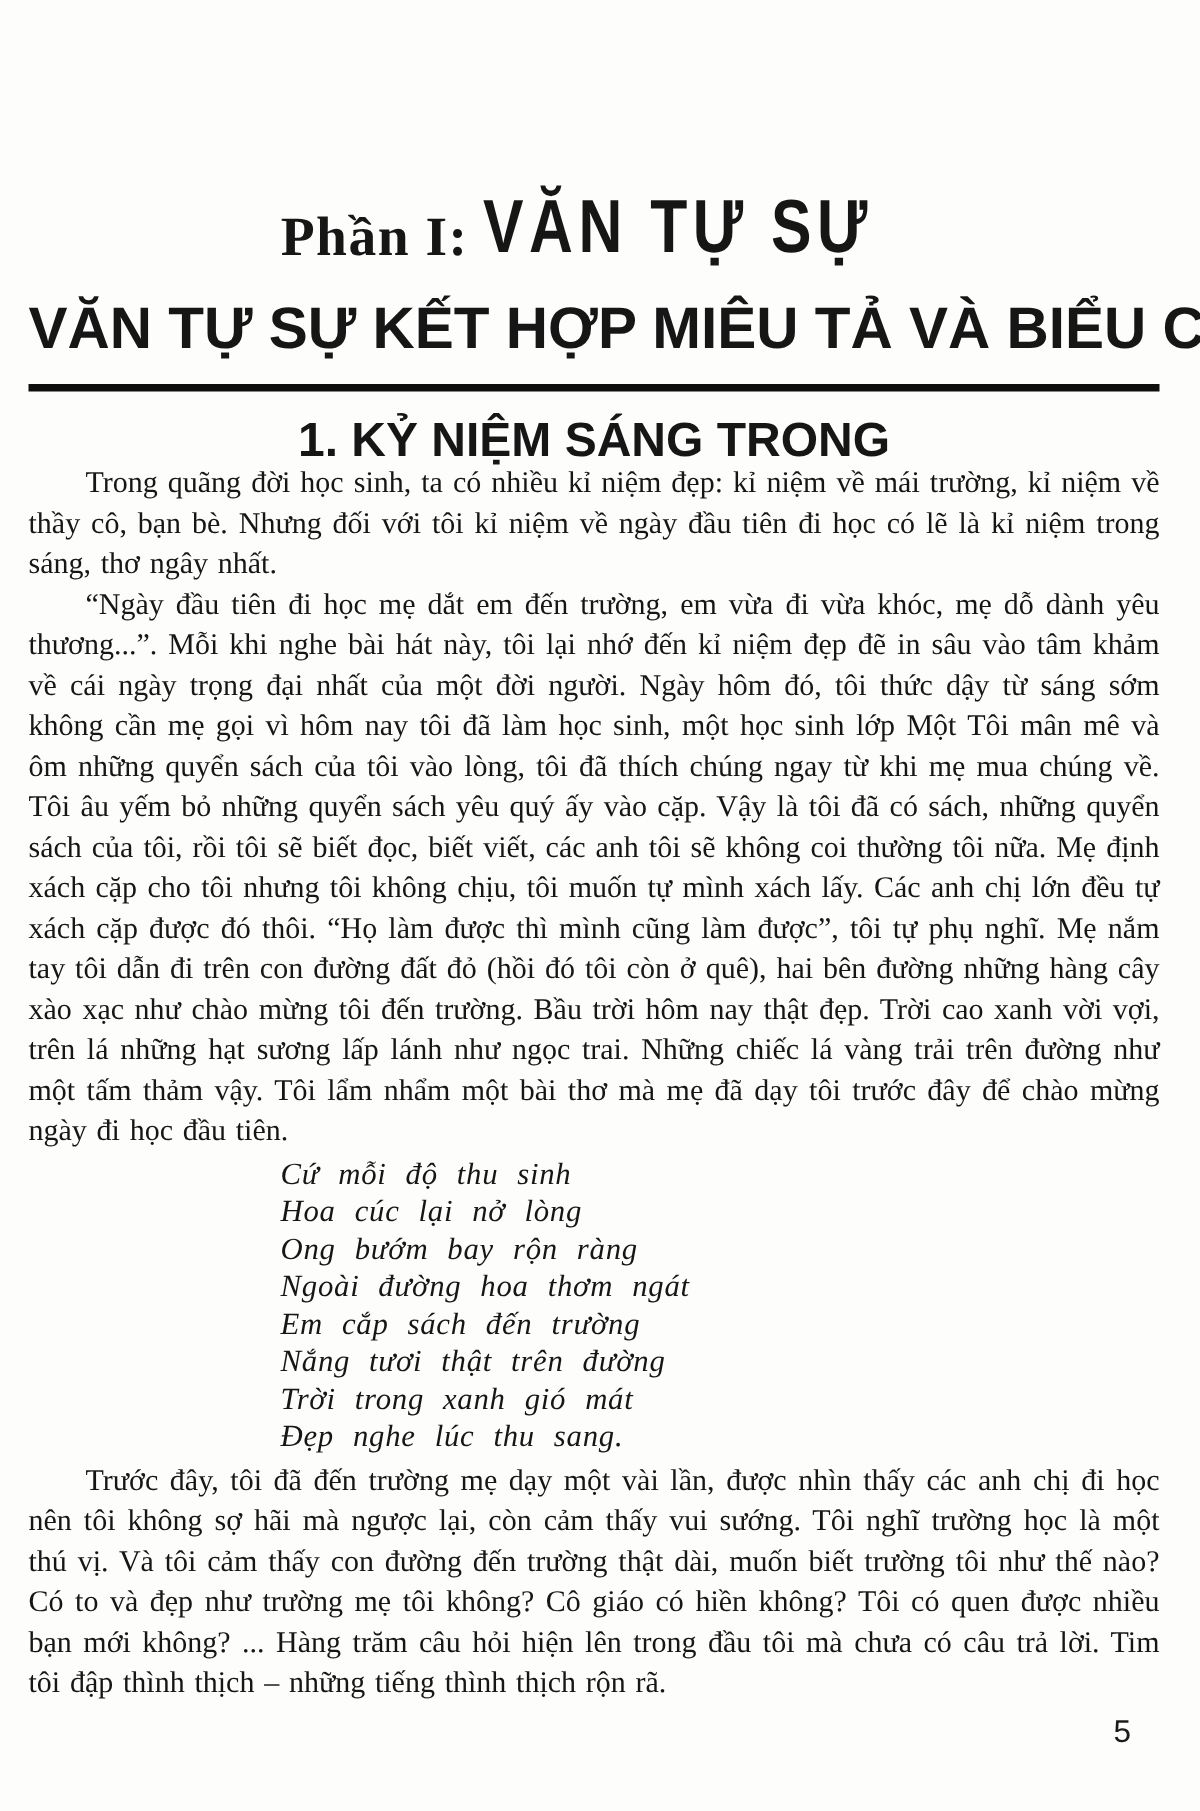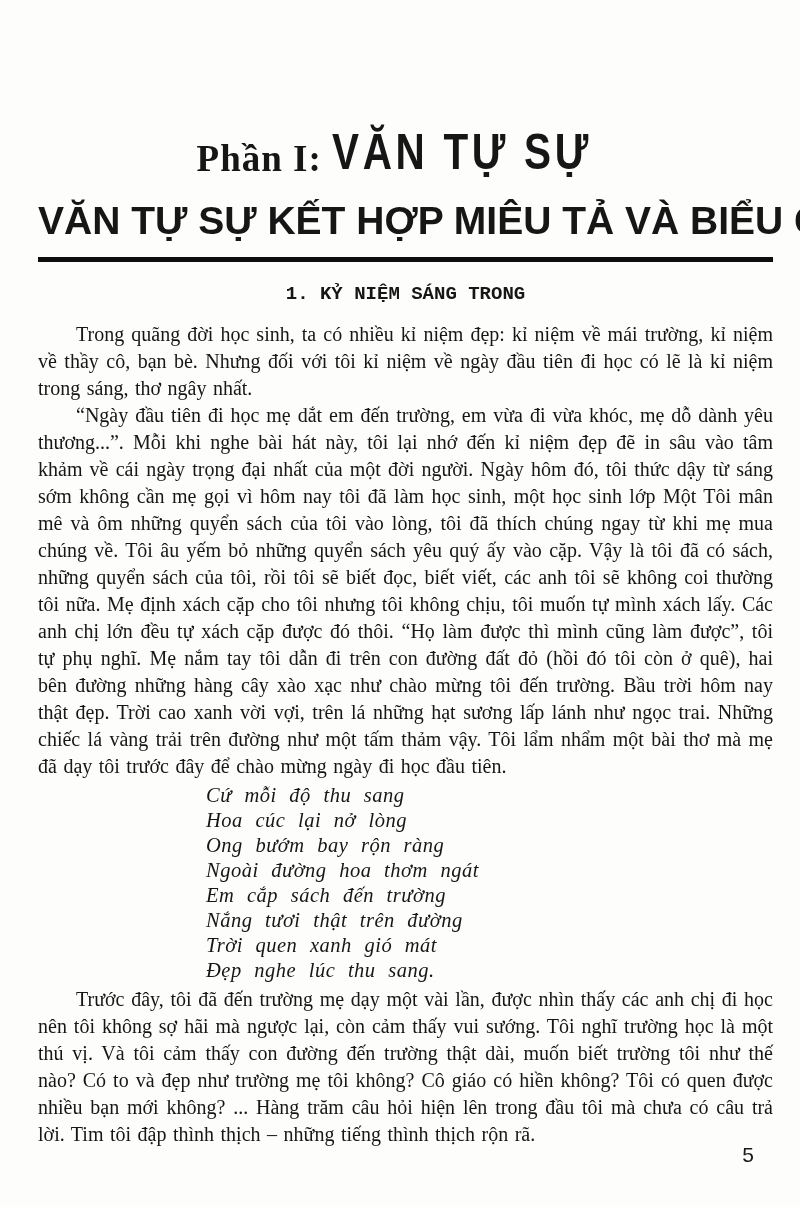--- a/index.html
+++ b/index.html
@@ -8,21 +8,21 @@
     background: #e9e9e7;
   }
   .page {
     position: relative;
     width: 800px;
     height: 1207px;
     margin: 0 auto;
     background: #fdfdfb;
     color: #161616;
     box-sizing: border-box;
-    padding: 130px 27px 0 38px;
+    padding: 130px 27px 0 19px;
     overflow: hidden;
     font-family: "Liberation Serif", serif;
   }
   header { text-align: center; }
   .part-heading {
     margin: 0;
     white-space: nowrap;
     line-height: 52px;
   }
   .part-label {
@@ -52,27 +52,26 @@
     white-space: nowrap;
   }
   .rule {
     margin-top: 17px;
     height: 5px;
     background: #0e0e0e;
     border: none;
   }
   .section-title {
     margin: 16px 0 0 0;
-    font-family: Liberation Mono, monospace;
+    font-family: Liberation Sans, sans-serif;
     font-weight: 700;
-    font-size: 19px;
+    font-size: 32px;
     line-height: 32px;
   }
   main {
-    margin-top: 11px;
   }
   main p {
     margin: 0;
     font-size: 20px;
     line-height: 27px;
     text-align: justify;
     text-indent: 38px;
     word-spacing: 1.5px;
   }
   .poem {
@@ -101,27 +100,27 @@
     <h2 class="subtitle">VĂN TỰ SỰ KẾT HỢP MIÊU TẢ VÀ BIỂU CẢM</h2>
     <div class="rule"></div>
     <h3 class="section-title">1. KỶ NIỆM SÁNG TRONG</h3>
   </header>
 
   <main>
     <p>Trong quãng đời học sinh, ta có nhiều kỉ niệm đẹp: kỉ niệm về mái trường, kỉ niệm về thầy cô, bạn bè. Nhưng đối với tôi kỉ niệm về ngày đầu tiên đi học có lẽ là kỉ niệm trong sáng, thơ ngây nhất.</p>
     <p>“Ngày đầu tiên đi học mẹ dắt em đến trường, em vừa đi vừa khóc, mẹ dỗ dành yêu thương...”. Mỗi khi nghe bài hát này, tôi lại nhớ đến kỉ niệm đẹp đẽ in sâu vào tâm khảm về cái ngày trọng đại nhất của một đời người. Ngày hôm đó, tôi thức dậy từ sáng sớm không cần mẹ gọi vì hôm nay tôi đã làm học sinh, một học sinh lớp Một  Tôi mân mê và ôm những quyển sách của tôi vào lòng, tôi đã thích chúng ngay từ khi mẹ mua chúng về. Tôi âu yếm bỏ những quyển sách yêu quý ấy vào cặp. Vậy là tôi đã có sách, những quyển sách của tôi, rồi tôi sẽ biết đọc, biết viết, các anh tôi sẽ không coi thường tôi nữa. Mẹ định xách cặp cho tôi nhưng tôi không chịu, tôi muốn tự mình xách lấy. Các anh chị lớn đều tự xách cặp được đó thôi. “Họ làm được thì mình cũng làm được”, tôi tự phụ nghĩ. Mẹ nắm tay tôi dẫn đi trên con đường đất đỏ (hồi đó tôi còn ở quê), hai bên đường những hàng cây xào xạc như chào mừng tôi đến trường. Bầu trời hôm nay thật đẹp. Trời cao xanh vời vợi, trên lá những hạt sương lấp lánh như ngọc trai. Những chiếc lá vàng trải trên đường như một tấm thảm vậy. Tôi lẩm nhẩm một bài thơ mà mẹ đã dạy tôi trước đây để chào mừng ngày đi học đầu tiên.</p>
 
     <div class="poem">
-      <div class="poem-line">Cứ mỗi độ thu sang</div>
+      <div class="poem-line">Cứ mỗi độ thu sinh</div>
       <div class="poem-line">Hoa cúc lại nở lòng</div>
       <div class="poem-line">Ong bướm bay rộn ràng</div>
       <div class="poem-line">Ngoài đường hoa thơm ngát</div>
       <div class="poem-line">Em cắp sách đến trường</div>
       <div class="poem-line">Nắng tươi thật trên đường</div>
-      <div class="poem-line">Trời quen xanh gió mát</div>
+      <div class="poem-line">Trời trong xanh gió mát</div>
       <div class="poem-line">Đẹp nghe lúc thu sang.</div>
     </div>
 
     <p>Trước đây, tôi đã đến trường mẹ dạy một vài lần, được nhìn thấy các anh chị đi học nên tôi không sợ hãi mà ngược lại, còn cảm thấy vui sướng. Tôi nghĩ trường học là một thú vị. Và tôi cảm thấy con đường đến trường thật dài, muốn biết trường tôi như thế nào? Có to và đẹp như trường mẹ tôi không? Cô giáo có hiền không? Tôi có quen được nhiều bạn mới không? ... Hàng trăm câu hỏi hiện lên trong đầu tôi mà chưa có câu trả lời. Tim tôi đập thình thịch – những tiếng thình thịch rộn rã.</p>
   </main>
 
   <div class="page-number">5</div>
 </div>
 
 </body></html>

